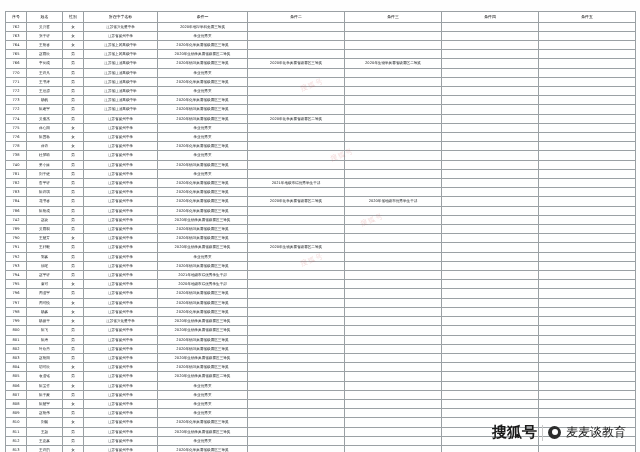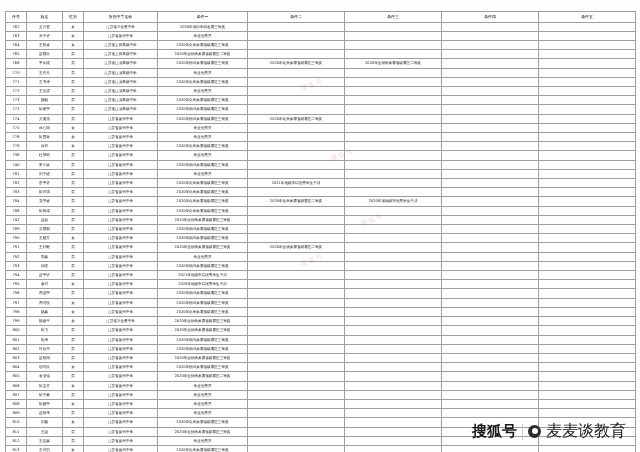--- a/index.html
+++ b/index.html
@@ -106,21 +106,21 @@
   }
   .brand-avatar::after {
     content: "";
     position: absolute;
     left: 3.5px; top: 3px;
     width: 6px; height: 6px;
     border-radius: 50%;
     background: #fff;
   }
   .brand-account {
-    font-size: 16px;
+    font-size: 12px;
     color: #1a1a1a;
   }
 </style>
 </head>
 <body>
 
 <div class="page">
 
   <div class="table-wrap">
     <table class="roster">

